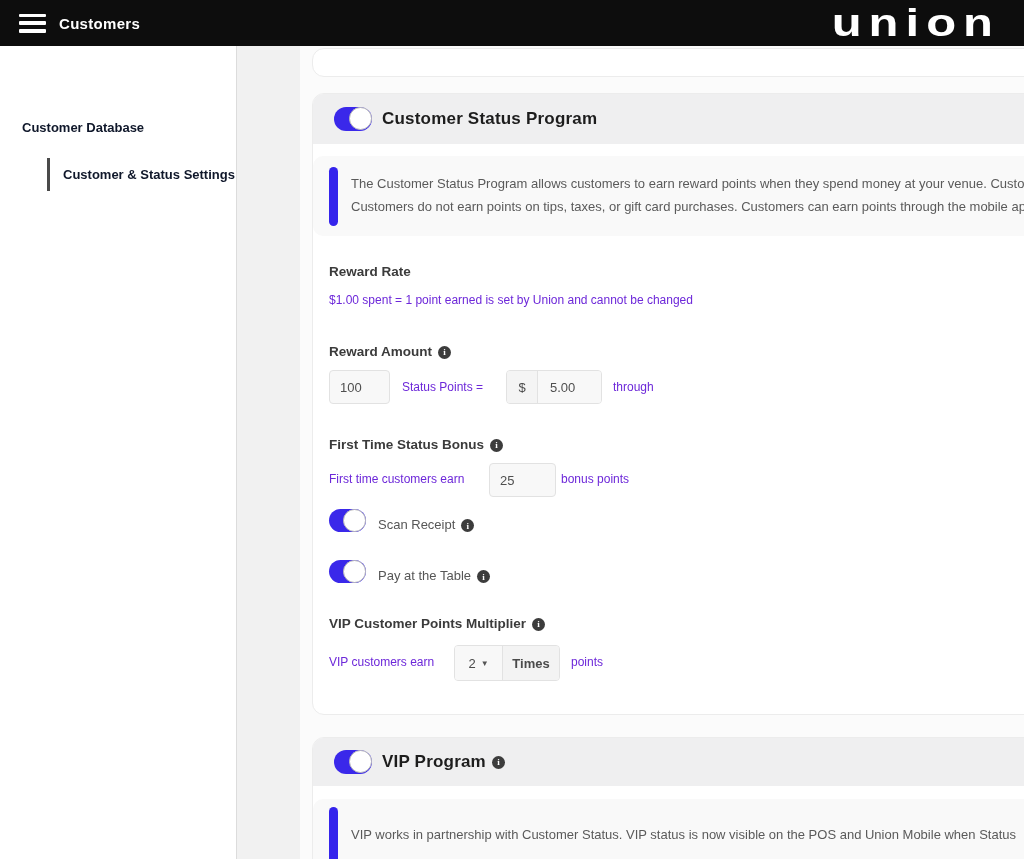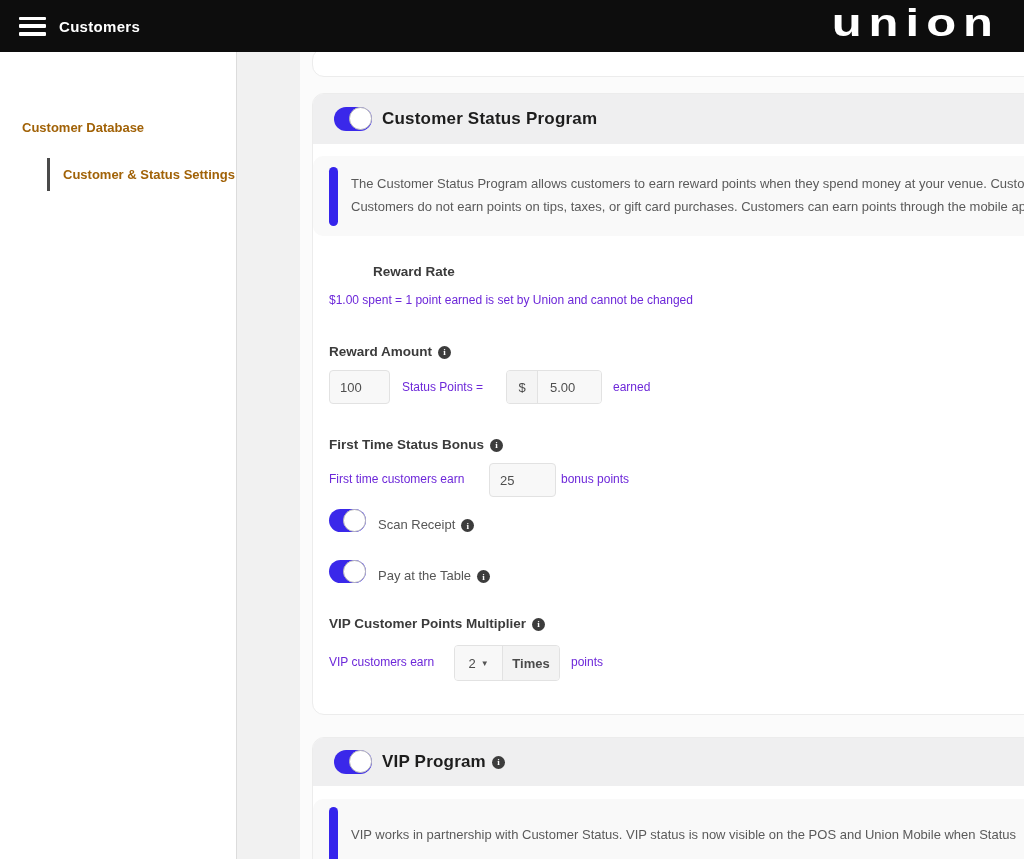--- a/index.html
+++ b/index.html
@@ -4,37 +4,37 @@
 <style>
   * { margin:0; padding:0; box-sizing:border-box; }
   html,body { width:1024px; height:859px; }
   body {
     position:relative; overflow:hidden;
     font-family:"Liberation Sans", sans-serif;
     background:#ffffff; color:#3d3d3d;
   }
   
   .topbar {
-    position:absolute; left:0; top:0; width:1024px; height:52px;
+    position:absolute; left:0; top:0; width:1024px; height:46px;
     background:#0d0d0d; display:flex; align-items:center; z-index:30;
   }
   .hamburger { width:27px; height:19px; margin-left:19px; display:flex; flex-direction:column; justify-content:space-between; cursor:pointer; }
   .hamburger div { height:3.6px; background:#ffffff; border-radius:1px; }
   .topbar-title { color:#ffffff; font-size:15px; font-weight:bold; margin-left:13px; letter-spacing:.3px; }
   .logo {
     position:absolute; right:24px; top:1px;
     color:#ffffff; font-size:49px; font-weight:bold; letter-spacing:7px;
     transform:scaleY(.78); transform-origin:top;
   }
   
   .sidebar {
     position:absolute; left:0; top:46px; width:237px; height:813px;
     background:#ffffff; border-right:1px solid #dcdcdc; z-index:10;
   }
-  .side-item { position:absolute; left:0; width:100%; font-size:13px; font-weight:bold; color:#a16207; cursor:pointer; }
+  .side-item { position:absolute; left:0; width:100%; font-size:13px; font-weight:bold; color:#0f172a; cursor:pointer; }
   .side-item .lbl { display:block; padding-left:22px; }
   .side-item.active .lbl { padding-left:24px; }
   .active-bar { position:absolute; left:8px; top:-9px; width:3px; height:33px; background:#4a4a4a; }
   
   .main-bg { position:absolute; left:237px; top:46px; width:787px; height:813px; background:#fbfbfb; }
   .gutter { position:absolute; left:237px; top:46px; width:63px; height:813px; background:#f1f1f1; }
   .card {
     position:absolute; left:312px; width:728px; background:#ffffff;
     border:1px solid #ececec; border-radius:12px; overflow:hidden;
   }
@@ -126,33 +126,33 @@
   </div>
 
   <div class="callout" style="top:62px; height:80px;">
     <div class="bar" style="top:11px; height:59px;"></div>
     <div class="txt" style="top:16px;">
       <div>The Customer Status Program allows customers to earn reward points when they spend money at your venue. Customers</div>
       <div>Customers do not earn points on tips, taxes, or gift card purchases. Customers can earn points through the mobile app</div>
     </div>
   </div>
 
-  <div class="abs field-label" style="left:16px; top:170px;margin-left:44px;">Reward Rate</div>
+  <div class="abs field-label" style="left:16px; top:170px;">Reward Rate</div>
   <div class="abs plain" style="left:16px; top:199px;">$1.00 spent = 1 point earned is set by Union and cannot be changed</div>
 
   <div class="abs" style="left:16px; top:248px;">
     <span class="field-label">Reward Amount</span><span class="info">i</span>
   </div>
   <input class="tbox abs" style="left: 16px; top: 276px; width: 61px;" value="100">
   <div class="abs plain" style="left:89px; top:286px;">Status Points =</div>
   <div class="dd-group abs" style="left:193px; top:276px; height:34px;">
     <div class="dd-value" style="width:31px; background:#f4f4f4; cursor:default;">$</div>
     <input style="width: 63px; border: none; background: rgb(248, 248, 248); font-size: 13px; color: rgb(79, 79, 79); padding: 0px 12px; outline: none; font-family: &quot;Liberation Sans&quot;, sans-serif;" value="5.00">
   </div>
-  <div class="abs plain" style="left:300px; top:286px;">earned</div>
+  <div class="abs plain" style="left:300px; top:286px;">through</div>
 
   <div class="abs" style="left:16px; top:341px;">
     <span class="field-label">First Time Status Bonus</span><span class="info">i</span>
   </div>
   <div class="abs plain" style="left:16px; top:378px;">First time customers earn</div>
   <input class="tbox abs" style="left: 176px; top: 369px; width: 67px;" value="25">
   <div class="abs plain" style="left:248px; top:378px;">bonus points</div>
 
   <div class="toggle-row" style="left:16px; top:415px;">
     <div class="toggle small">

